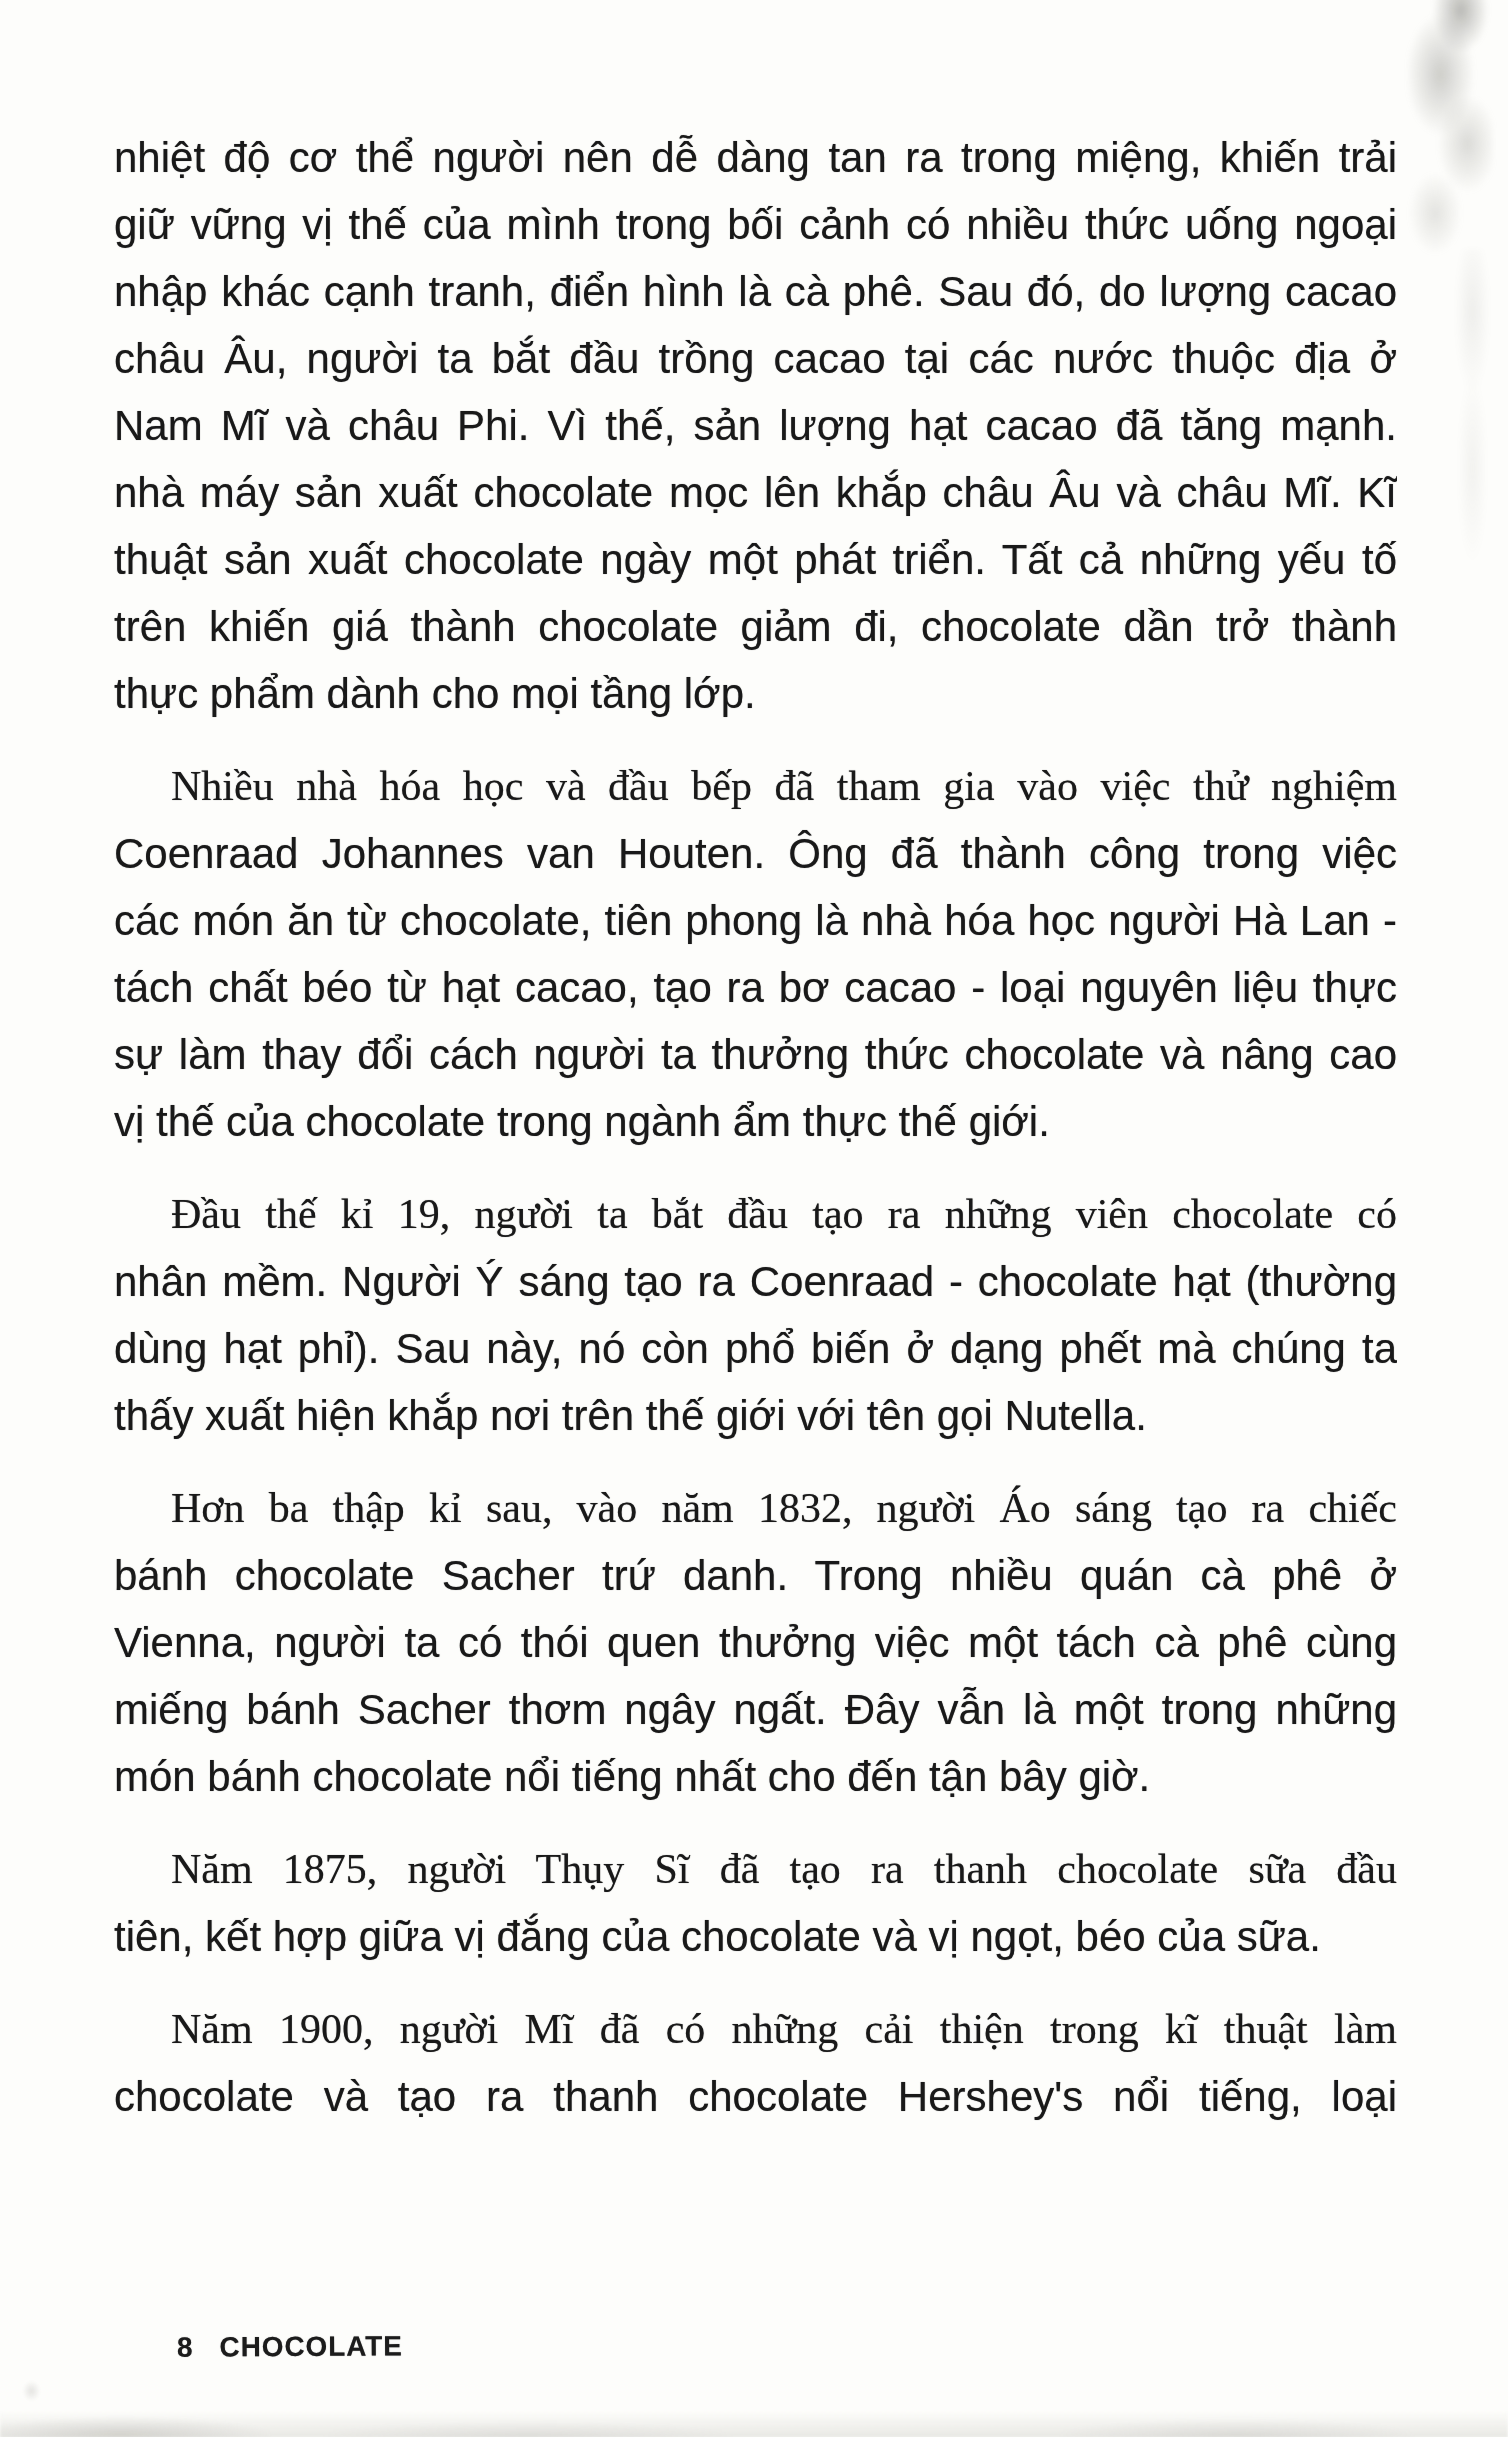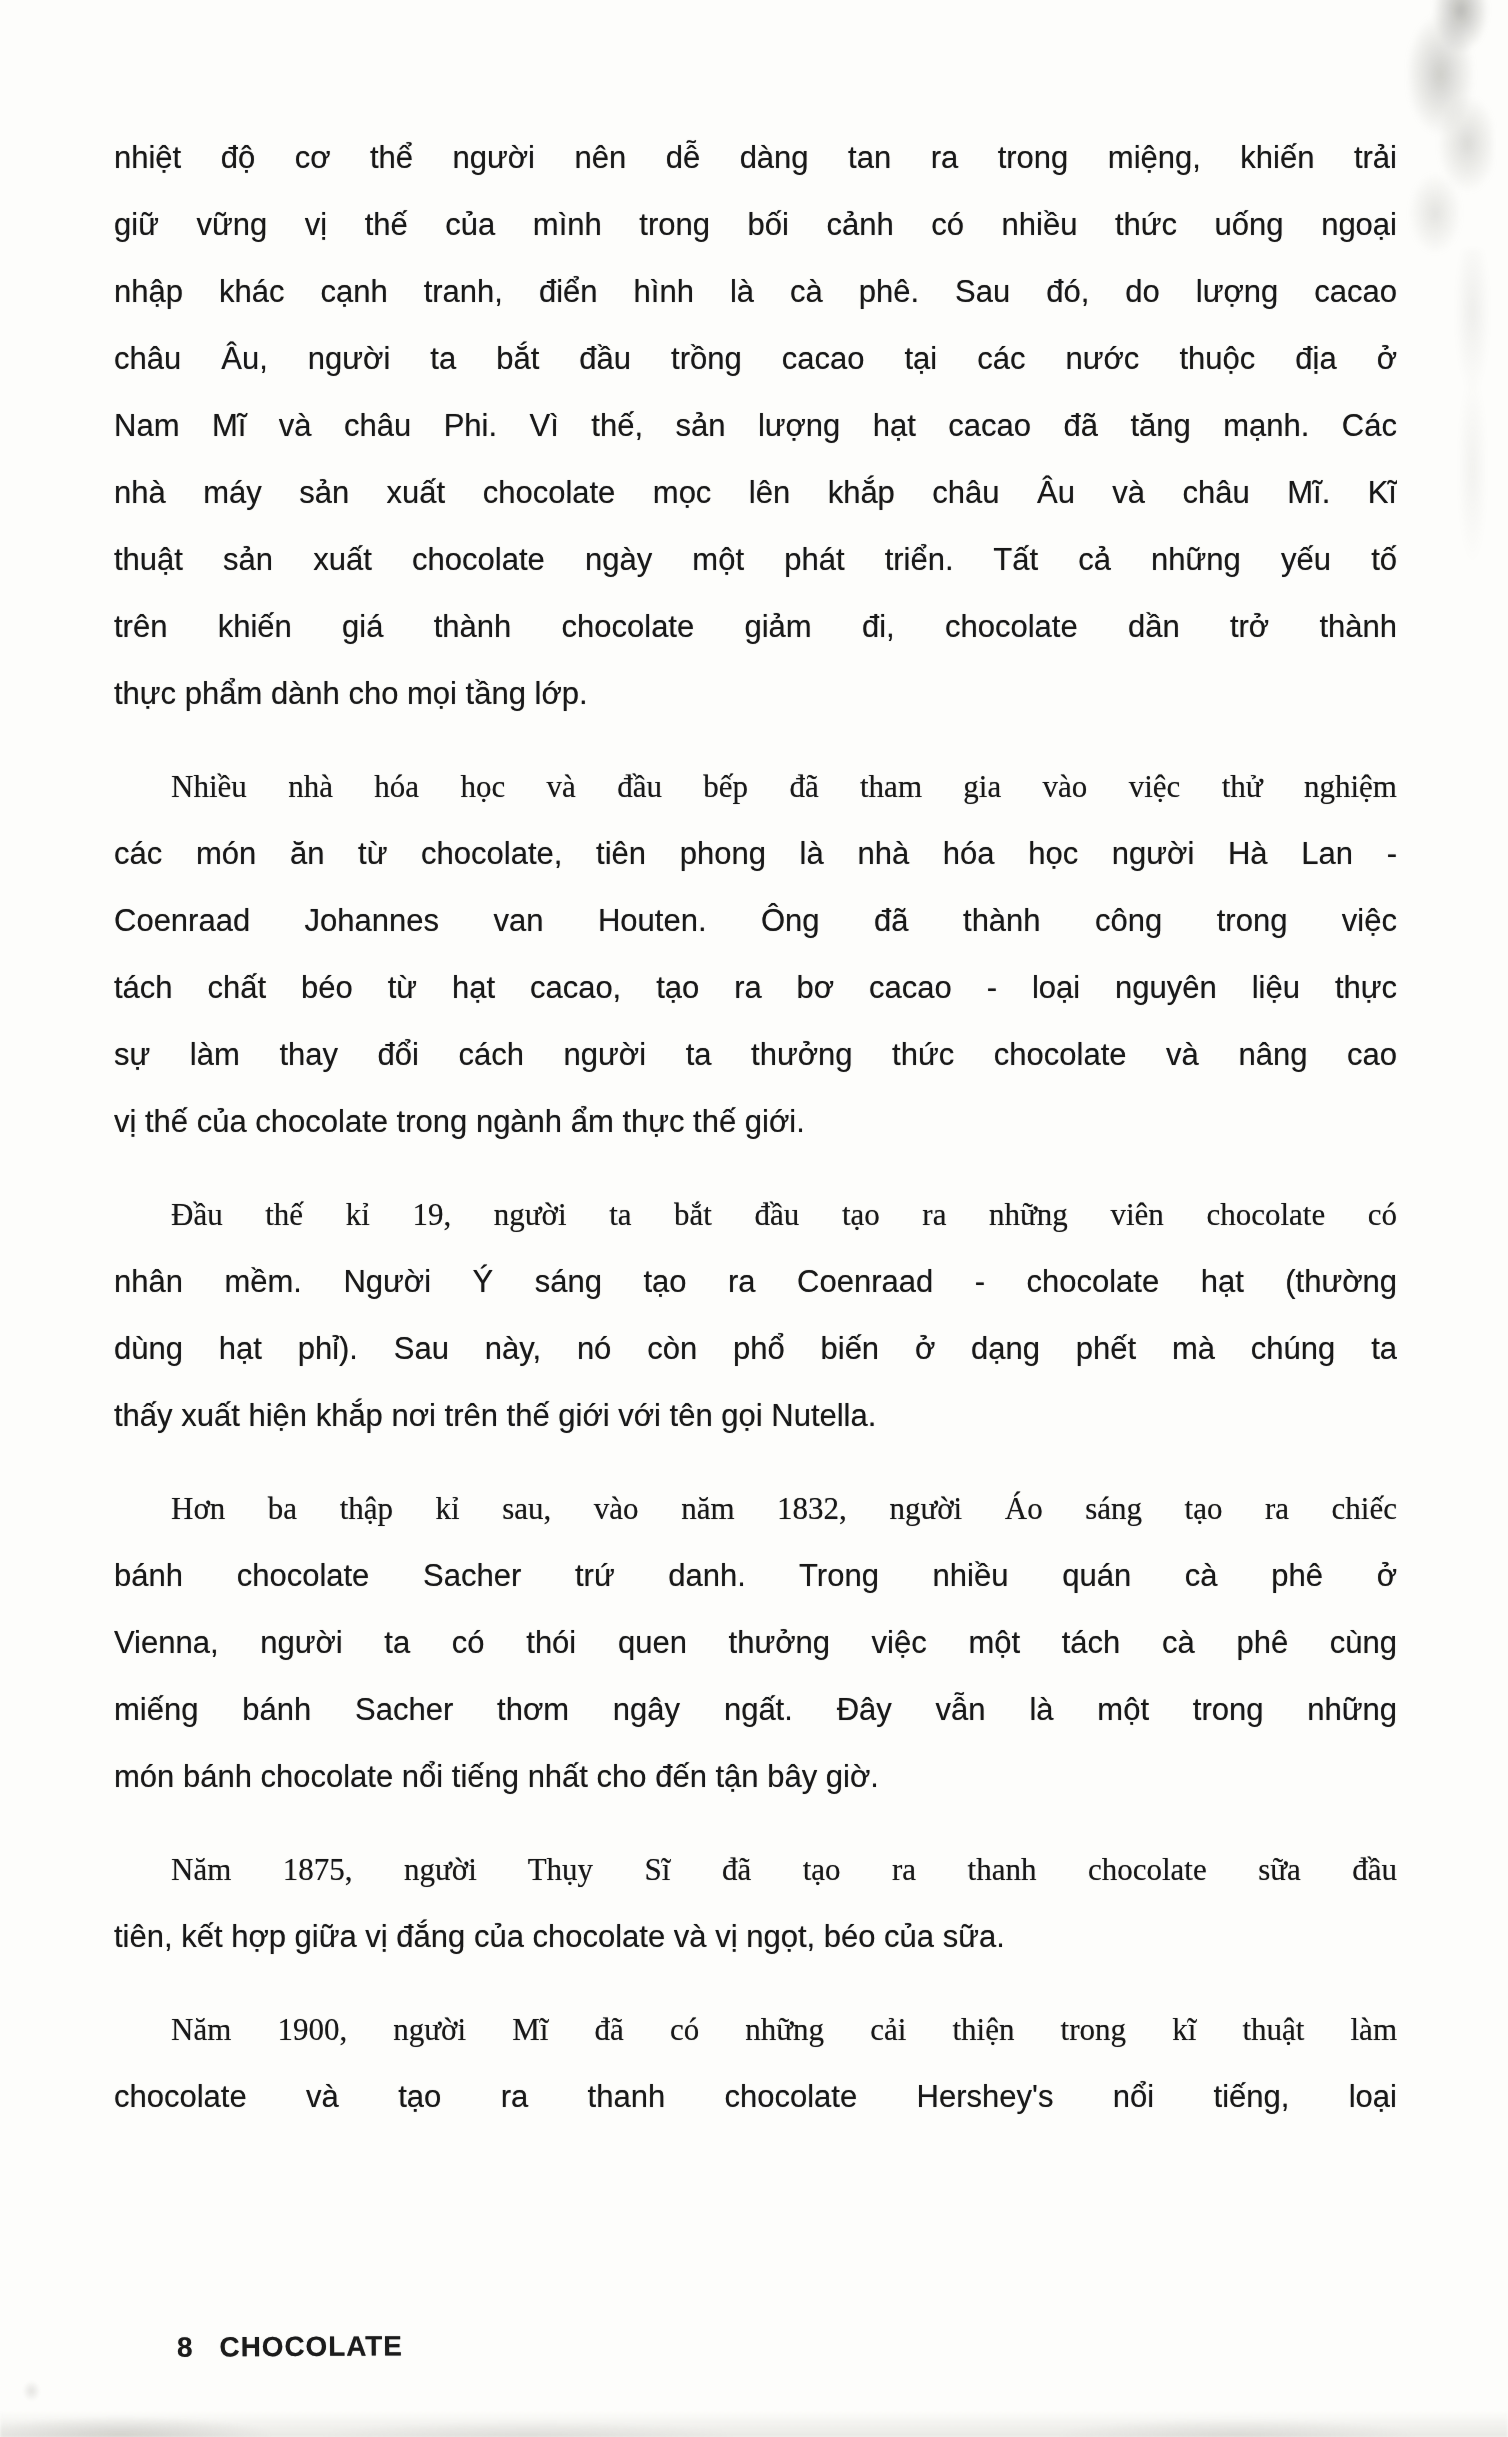--- a/index.html
+++ b/index.html
@@ -17,21 +17,21 @@
     background: #fdfdfb;
     font-family: "Liberation Sans", "DejaVu Sans", sans-serif;
     color: #191919;
   }
   
   .body-text {
     position: absolute;
     left: 114px;
     top: 124px;
     width: 1283px;
-    font-size: 31px;
+    font-size: 42px;
     font-weight: 400;
     color: #191919;
     text-shadow: 0 0 0.9px rgba(10,10,10,0.55);
   }
   .para { margin: 0; }
   .para + .para { margin-top: 26px; }
   .line {
     height: 67px;
     line-height: 67px;
     text-align: justify;
@@ -118,22 +118,22 @@
         <div class="line">nhập khác cạnh tranh, điển hình là cà phê. Sau đó, do lượng cacao</div>
         <div class="line">châu Âu, người ta bắt đầu trồng cacao tại các nước thuộc địa ở</div>
         <div class="line">Nam Mĩ và châu Phi. Vì thế, sản lượng hạt cacao đã tăng mạnh. Các</div>
         <div class="line">nhà máy sản xuất chocolate mọc lên khắp châu Âu và châu Mĩ. Kĩ</div>
         <div class="line">thuật sản xuất chocolate ngày một phát triển. Tất cả những yếu tố</div>
         <div class="line">trên khiến giá thành chocolate giảm đi, chocolate dần trở thành</div>
         <div class="line lastline">thực phẩm dành cho mọi tầng lớp.</div>
       </div>
       <div class="para indent">
         <div class="line">Nhiều nhà hóa học và đầu bếp đã tham gia vào việc thử nghiệm</div>
+        <div class="line">Coenraad Johannes van Houten. Ông đã thành công trong việc</div>
         <div class="line">các món ăn từ chocolate, tiên phong là nhà hóa học người Hà Lan -</div>
-        <div class="line">Coenraad Johannes van Houten. Ông đã thành công trong việc</div>
         <div class="line">tách chất béo từ hạt cacao, tạo ra bơ cacao - loại nguyên liệu thực</div>
         <div class="line">sự làm thay đổi cách người ta thưởng thức chocolate và nâng cao</div>
         <div class="line lastline">vị thế của chocolate trong ngành ẩm thực thế giới.</div>
       </div>
       <div class="para indent">
         <div class="line">Đầu thế kỉ 19, người ta bắt đầu tạo ra những viên chocolate có</div>
         <div class="line">nhân mềm. Người Ý sáng tạo ra Coenraad - chocolate hạt (thường</div>
         <div class="line">dùng hạt phỉ). Sau này, nó còn phổ biến ở dạng phết mà chúng ta</div>
         <div class="line lastline">thấy xuất hiện khắp nơi trên thế giới với tên gọi Nutella.</div>
       </div>

